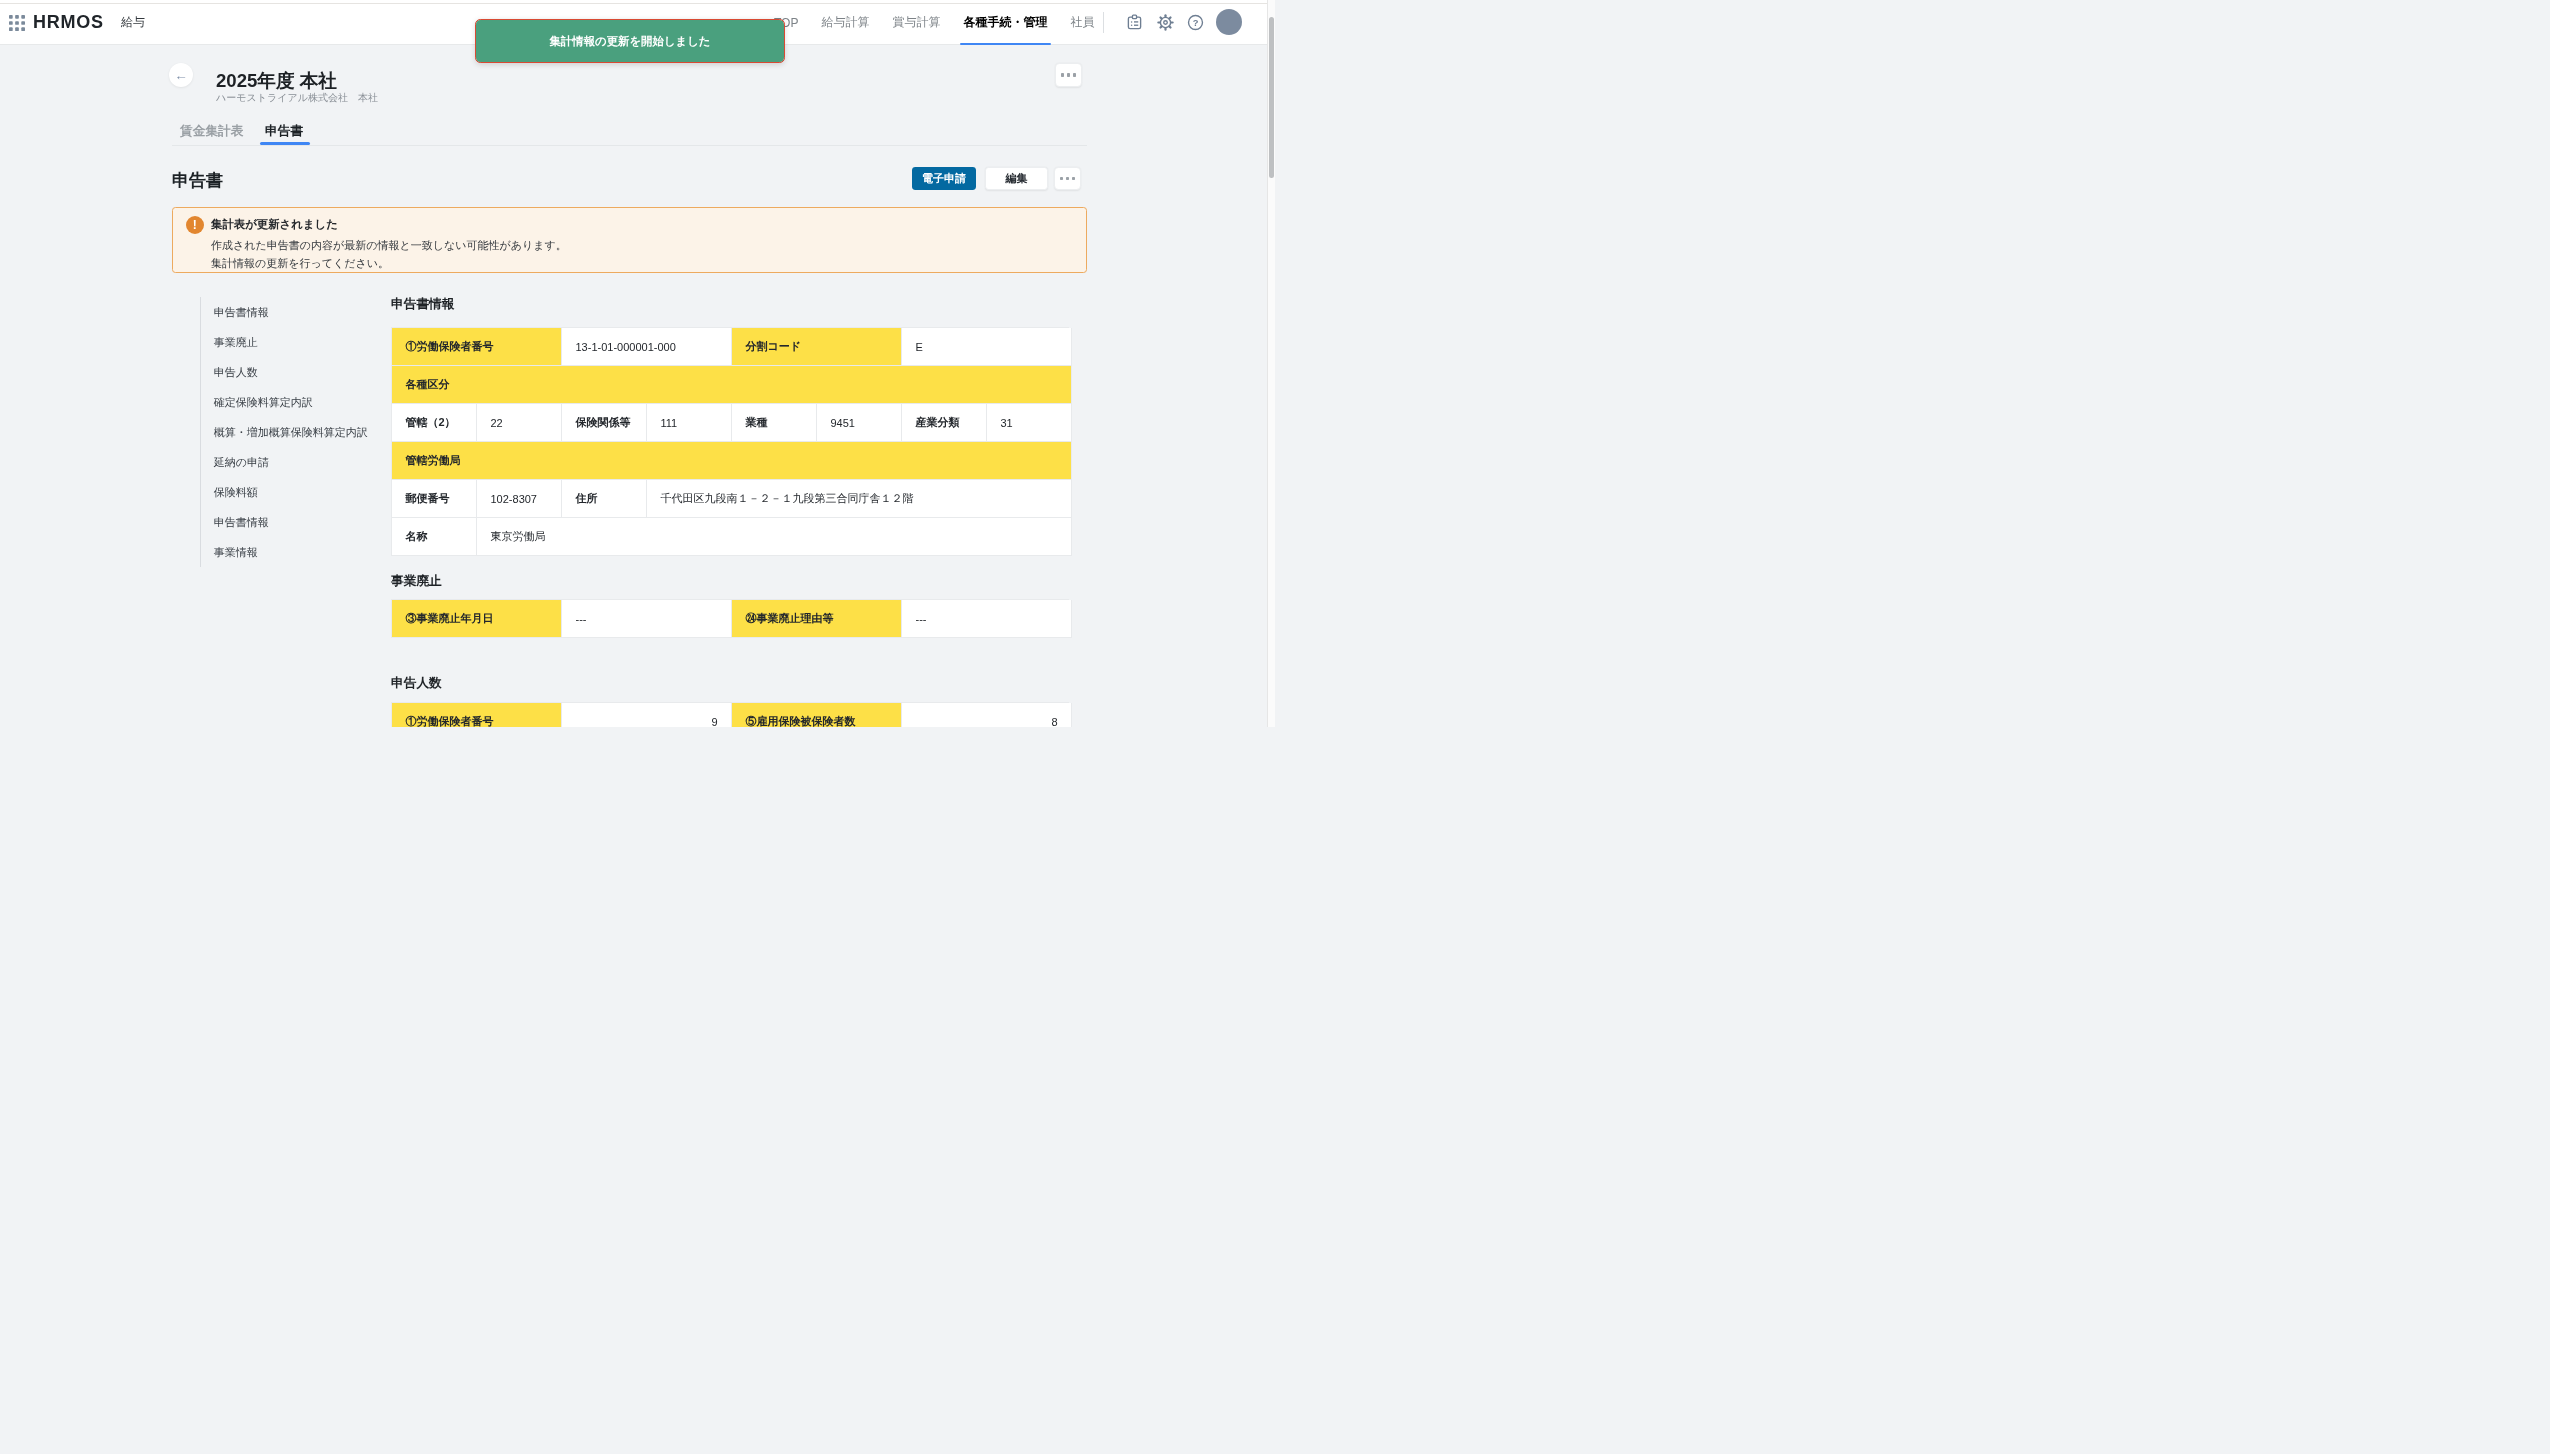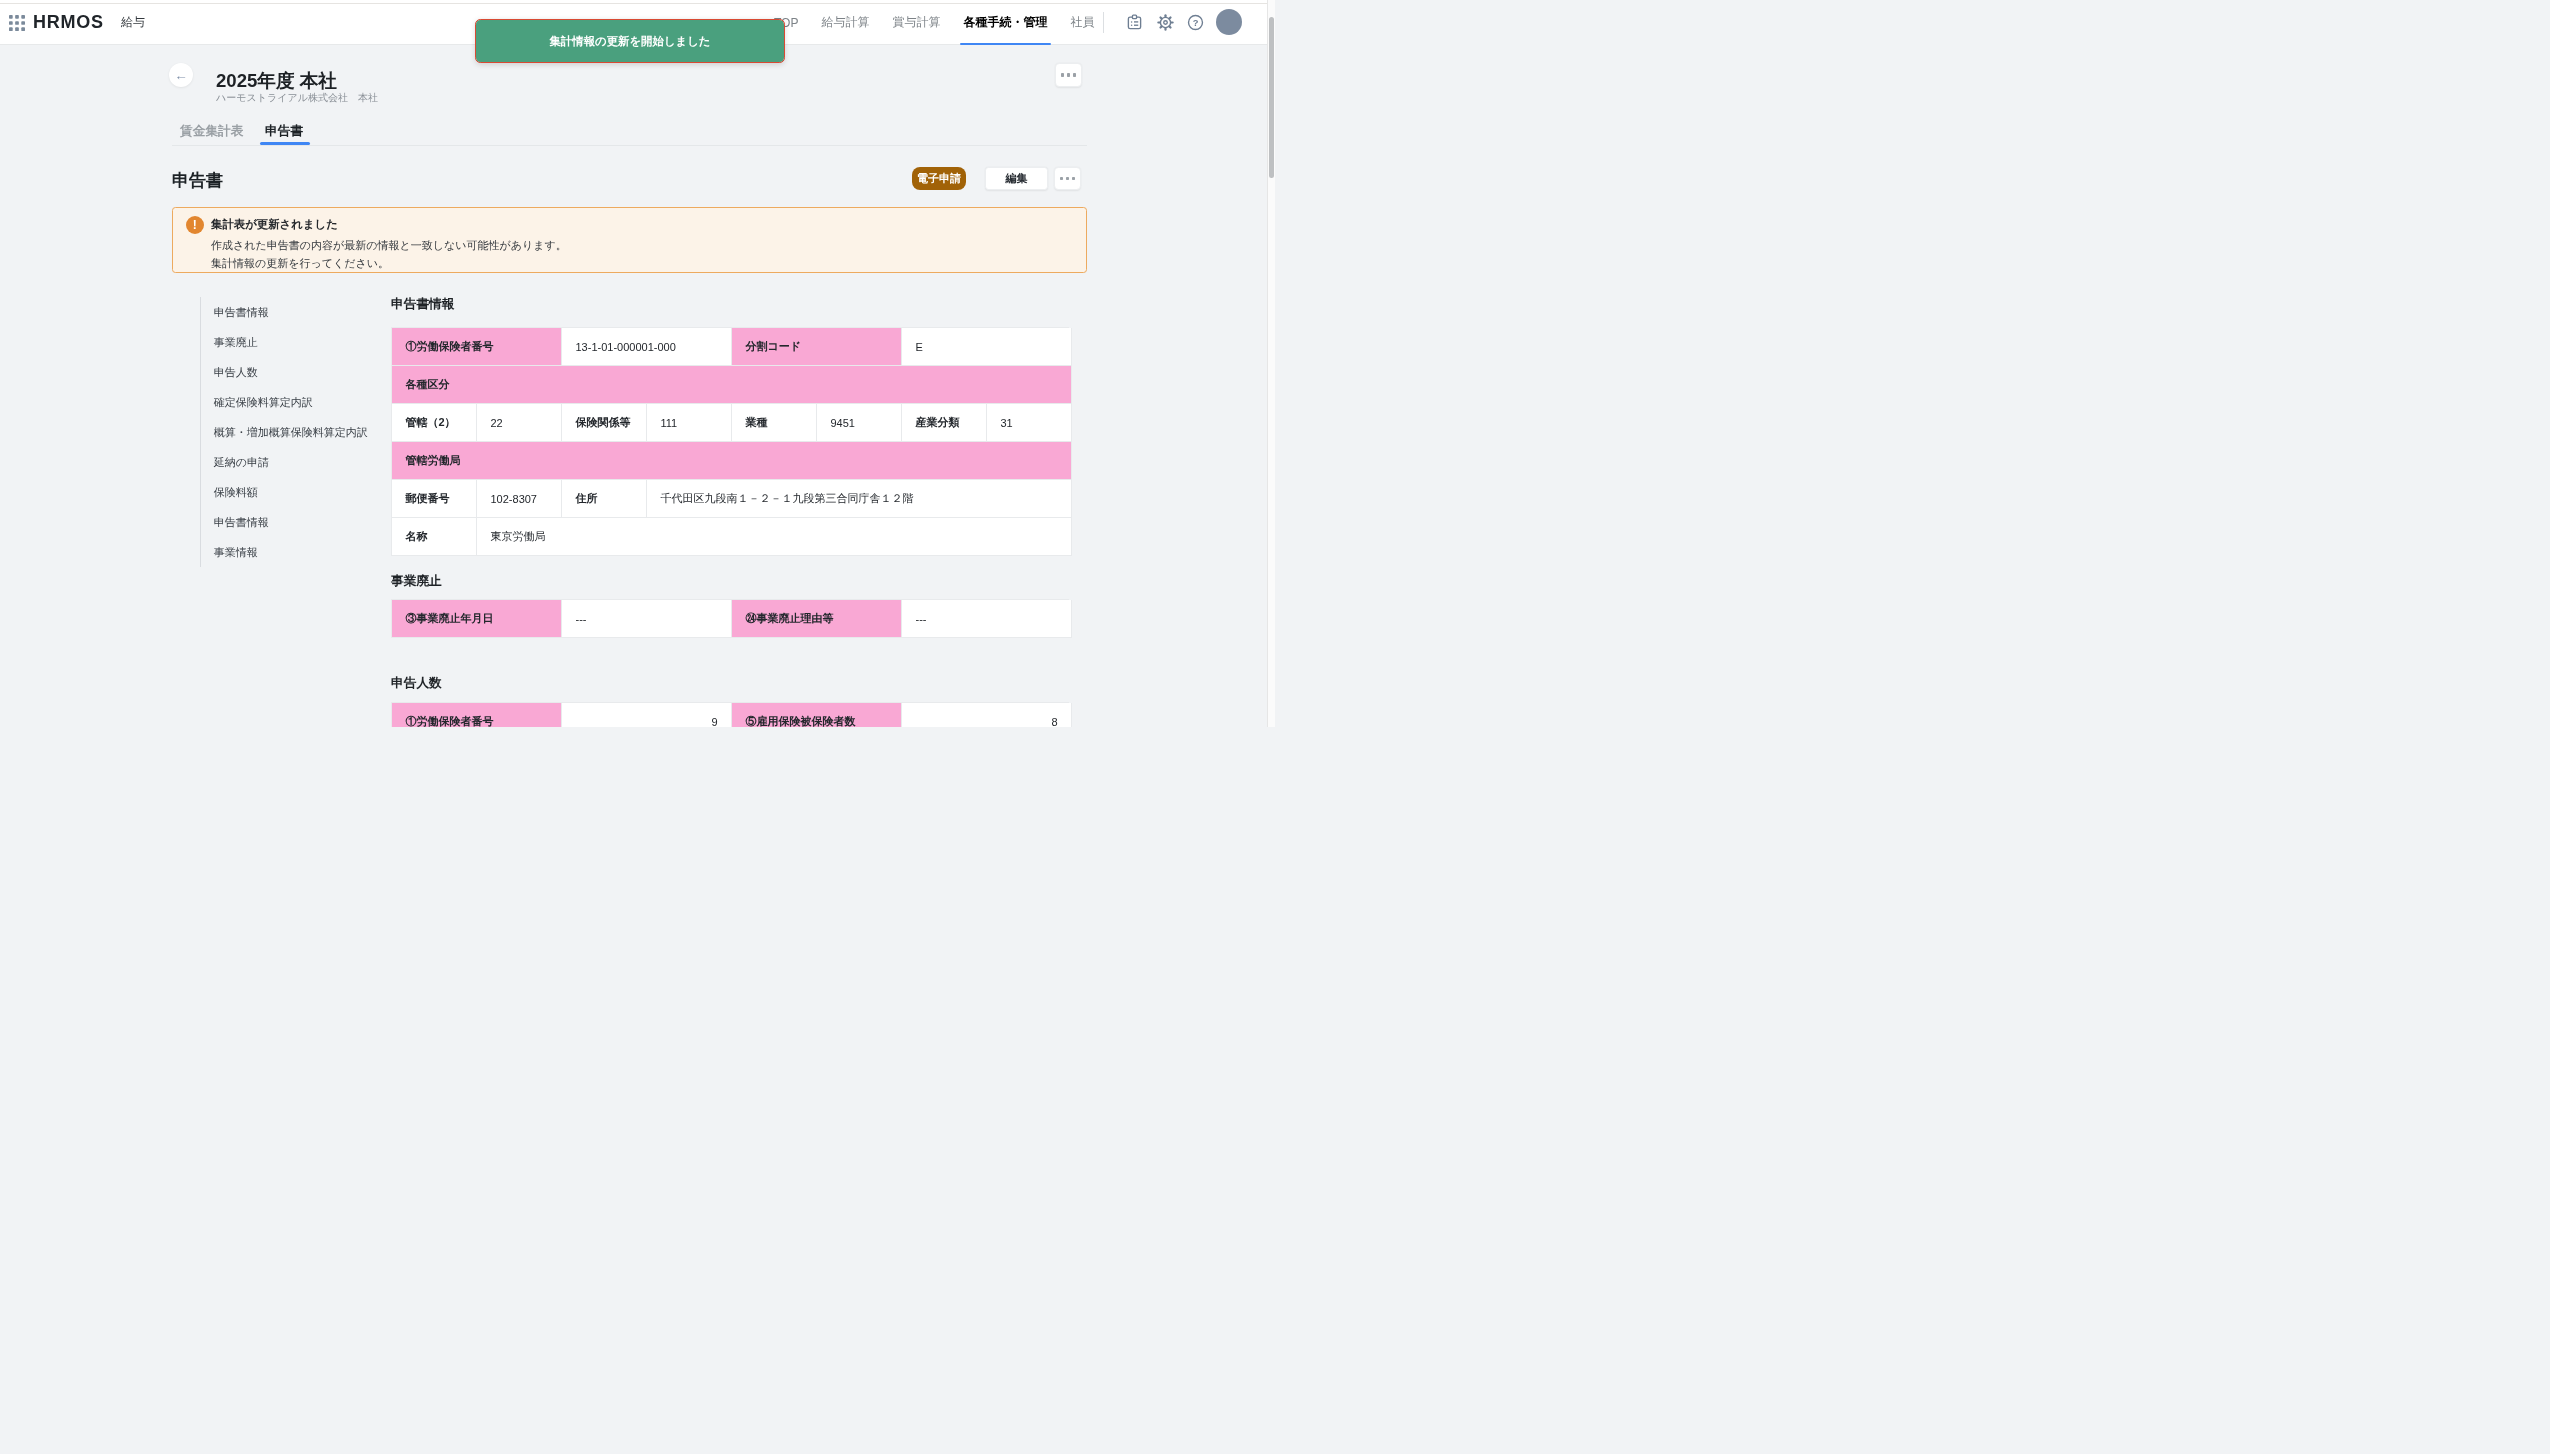--- a/index.html
+++ b/index.html
@@ -48,21 +48,21 @@
   .tab.inactive{left:180px;color:#9aa0a5;font-weight:600;}
   .tab.active{left:265px;color:#1c2125;font-weight:700;}
   .tab-underline{position:absolute;left:260px;top:142px;width:50px;height:3px;
                  background:#3f86f4;border-radius:1.7px;}
   .tab-separator{position:absolute;left:172px;top:145px;width:915px;height:0.8px;background:#e4e7e9;}
 
   
   .sec-title{position:absolute;left:172px;top:169px;font-size:17px;font-weight:700;color:#1c2125;}
   .btn{position:absolute;top:167px;height:23px;border-radius:3.4px;font-size:11px;font-weight:700;
        display:flex;align-items:center;justify-content:center;cursor:pointer;}
-  .btn-primary{left:912px;width:54px;background:#a16207;color:#fff;border-radius:8px;}
+  .btn-primary{left:912px;width:64px;background:#0369a1;color:#fff;}
   .btn-edit{left:985px;width:63px;background:#fff;color:#2b3036;
             box-shadow:0 0.8px 1.7px rgba(0,0,0,.07);border:0.8px solid #eceef0;}
   .sec-more{left:1054px;top:167px;width:27px;height:23px;}
 
   
   .alert{position:absolute;left:172px;top:207px;width:915px;height:66px;background:#fcf3e8;
          border:0.8px solid #edaa5f;border-radius:3.4px;}
   .alert-icon{position:absolute;left:12.7px;top:7.6px;width:18px;height:18px;border-radius:50%;
               background:#e2862f;color:#fff;font-weight:700;font-size:12px;display:flex;
               align-items:center;justify-content:center;}
@@ -78,21 +78,21 @@
 
   
   .sec-h{position:absolute;left:391px;font-size:12.7px;font-weight:700;color:#1e2226;}
   .dtable{position:absolute;left:391px;width:678px;border-top:0.8px solid #e8eaec;
           border-left:0.8px solid #e8eaec;background:#fff;}
   .trow{display:grid;grid-template-columns:repeat(8,85px);}
   .tcell{height:38px;display:flex;align-items:center;padding:0 13.5px;border-right:0.8px solid #e8eaec;
          border-bottom:0.8px solid #e8eaec;font-size:11px;color:#23272c;background:#fff;
          white-space:nowrap;overflow:hidden;}
   .tcell.lbl{font-weight:700;}
-  .tcell.gray{background:#f9a8d4;}
+  .tcell.gray{background:#fde047;}
   .tcell.right{justify-content:flex-end;}
 
   
   .scroll-track{position:absolute;right:0;top:0;width:7.6px;height:727px;background:#fbfbfb;
                 border-left:0.8px solid #e6e6e6;z-index:30;}
   .scroll-thumb{position:absolute;right:0.8px;top:17px;width:5px;height:161px;background:#bec0c2;
                 border-radius:2.5px;cursor:pointer;}
 </style>
 </head>
 <body>

